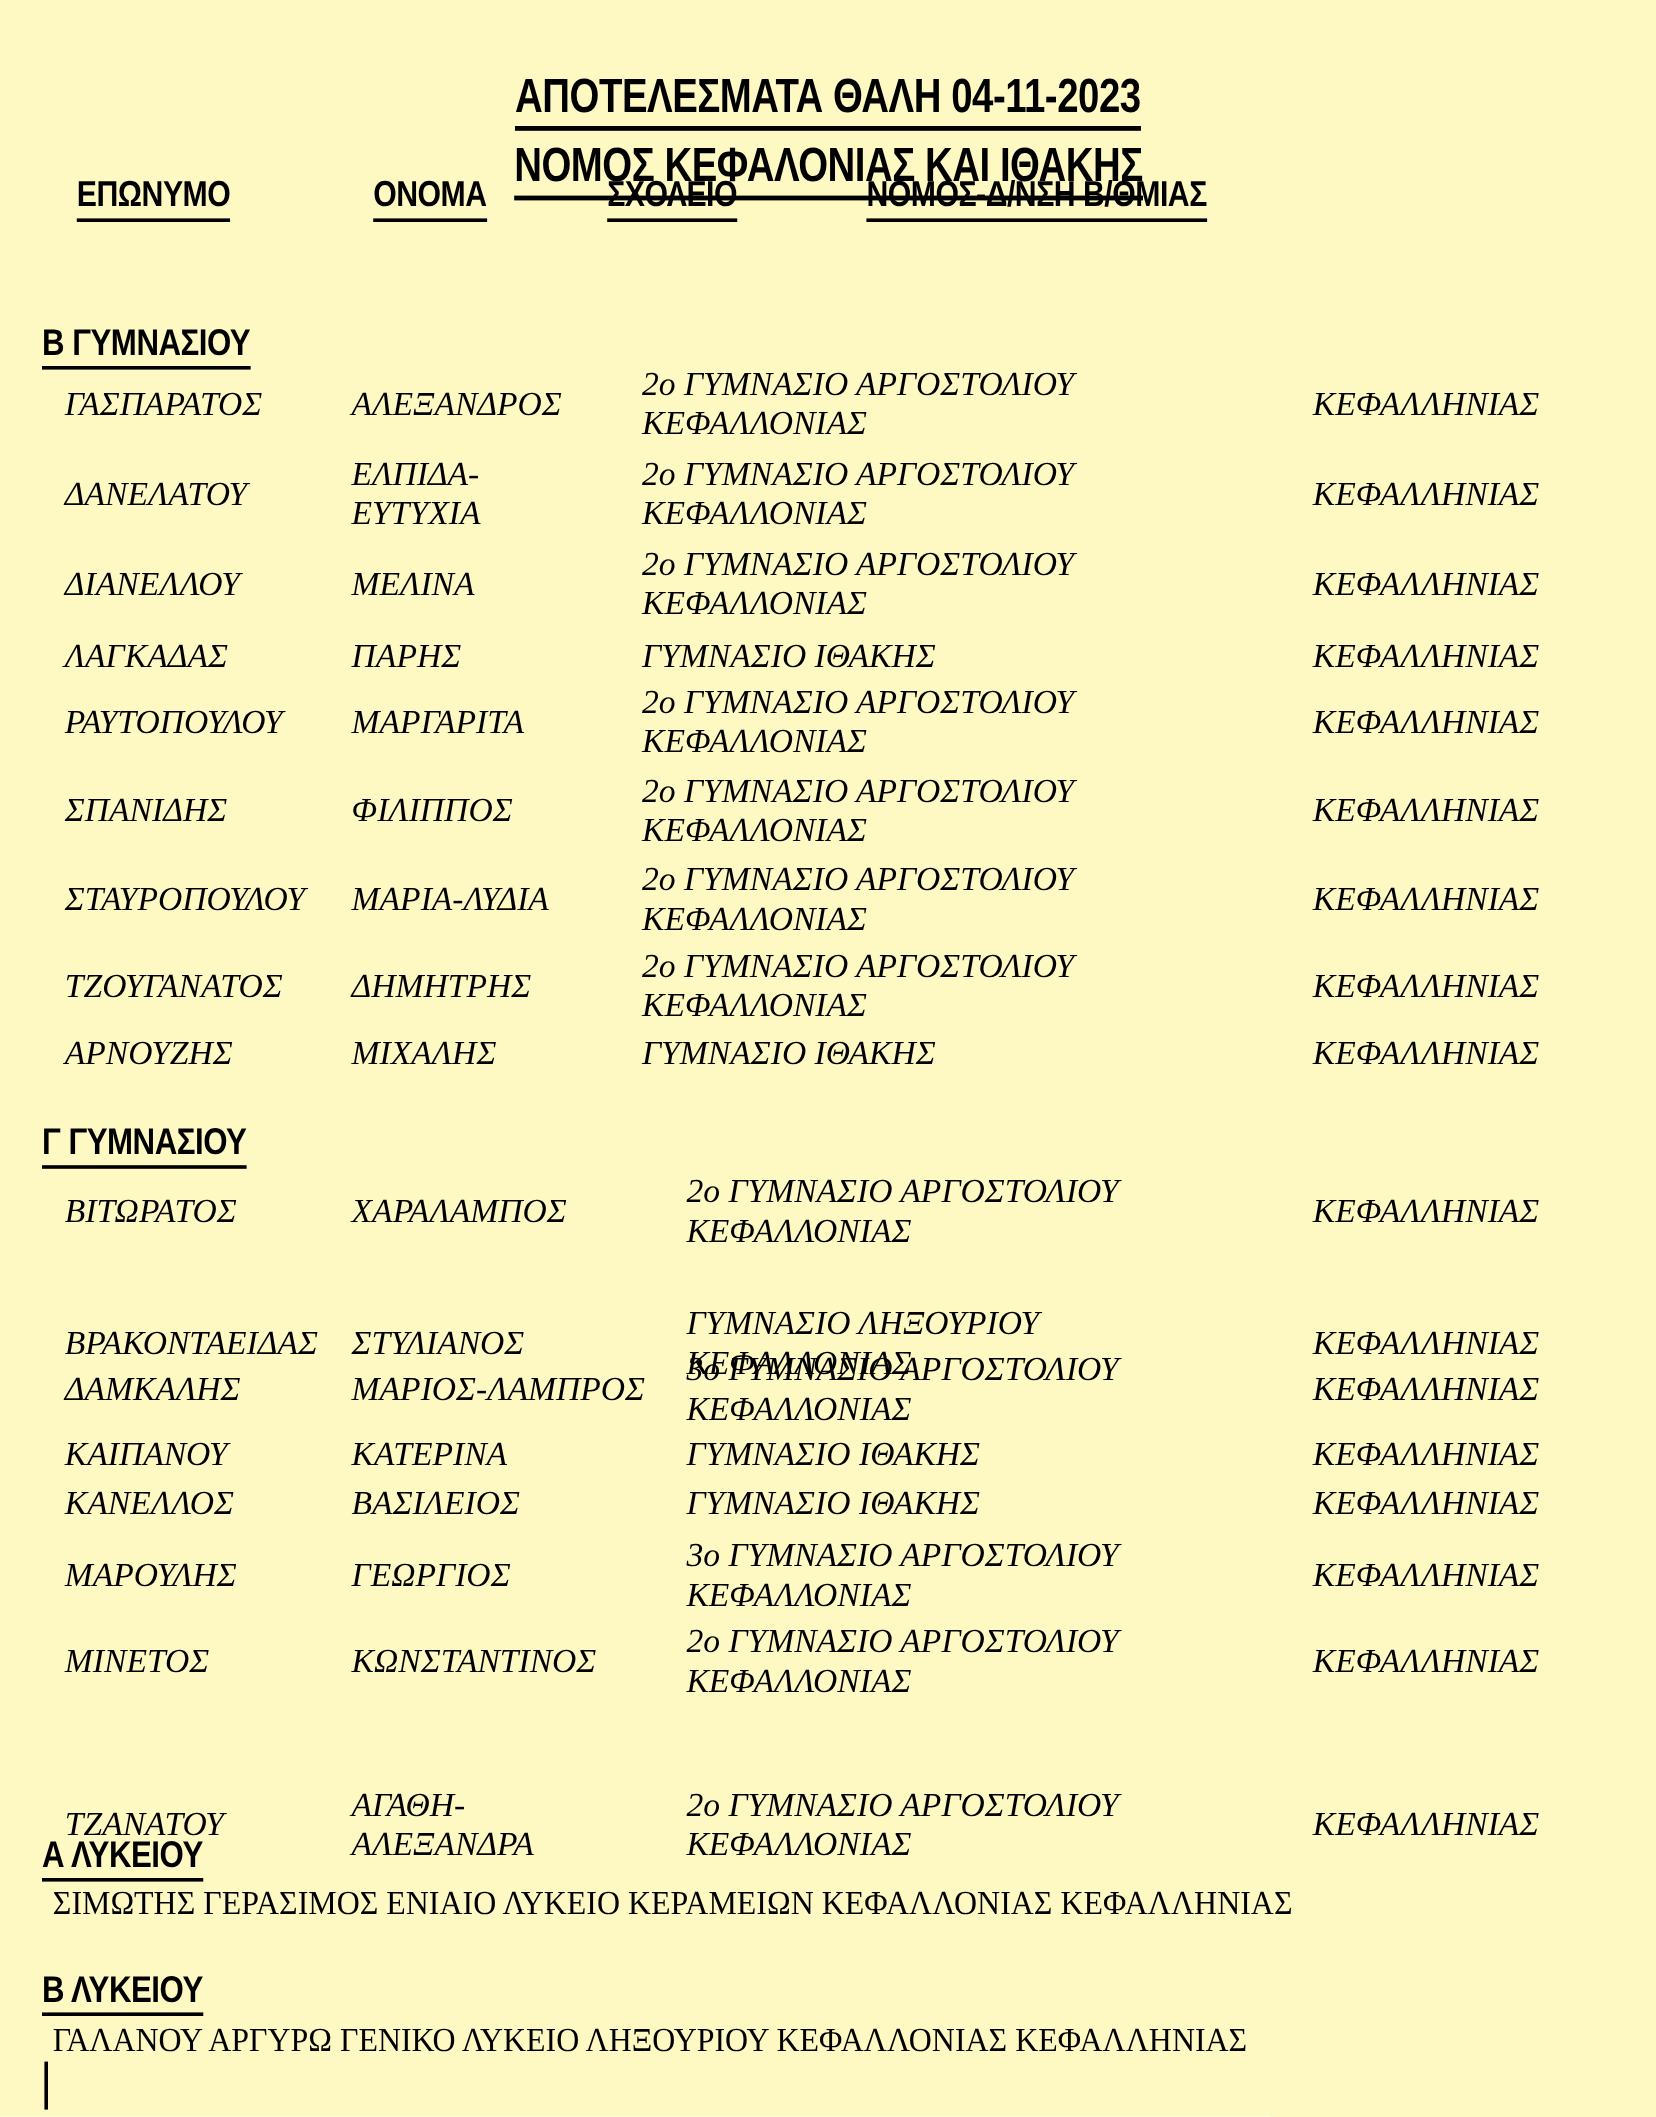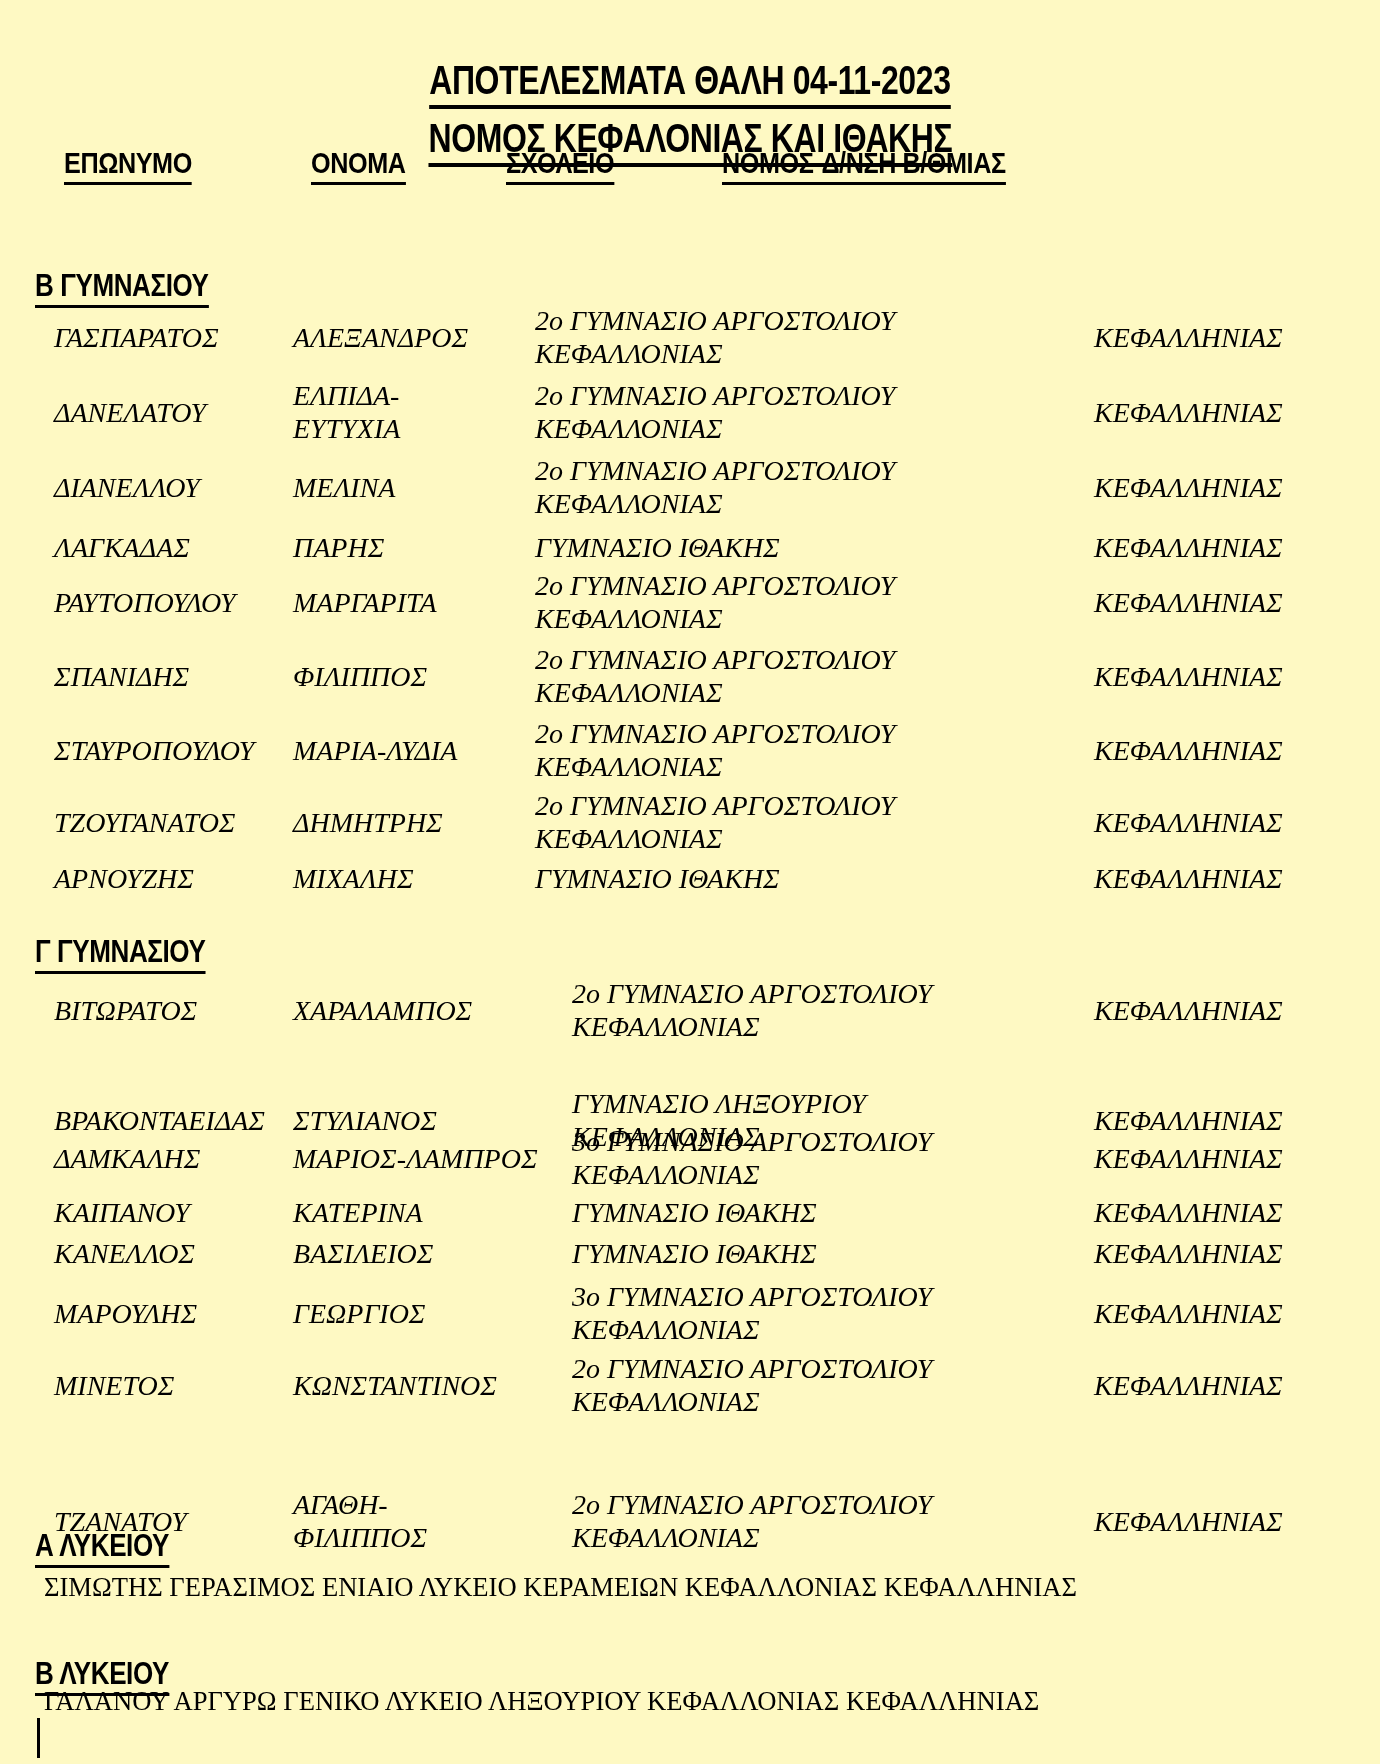--- a/index.html
+++ b/index.html
@@ -222,27 +222,27 @@
   <div class="row sec-g" style="top:1352px;height:66px;">
     <div class="cell c-surname">ΜΙΝΕΤΟΣ</div>
     <div class="cell c-name">ΚΩΝΣΤΑΝΤΙΝΟΣ</div>
     <div class="cell c-school">2ο ΓΥΜΝΑΣΙΟ ΑΡΓΟΣΤΟΛΙΟΥ
 ΚΕΦΑΛΛΟΝΙΑΣ</div>
     <div class="cell c-district">ΚΕΦΑΛΛΗΝΙΑΣ</div>
   </div>
   <div class="row sec-g" style="top:1488px;height:66px;">
     <div class="cell c-surname">ΤΖΑΝΑΤΟΥ</div>
     <div class="cell c-name">ΑΓΑΘΗ-
-ΦΙΛΙΠΠΟΣ</div>
+ΑΛΕΞΑΝΔΡΑ</div>
     <div class="cell c-school">2ο ΓΥΜΝΑΣΙΟ ΑΡΓΟΣΤΟΛΙΟΥ
 ΚΕΦΑΛΛΟΝΙΑΣ</div>
     <div class="cell c-district">ΚΕΦΑΛΛΗΝΙΑΣ</div>
   </div>
 
   <div class="section-heading h-sans" style="top:1528px;"><span class="narrow-l u3">Α ΛΥΚΕΙΟΥ</span></div>
   <div class="lyceum-line" style="top:1570px;">ΣΙΜΩΤΗΣ ΓΕΡΑΣΙΜΟΣ ΕΝΙΑΙΟ ΛΥΚΕΙΟ ΚΕΡΑΜΕΙΩΝ ΚΕΦΑΛΛΟΝΙΑΣ ΚΕΦΑΛΛΗΝΙΑΣ</div>
 
-  <div class="section-heading h-sans" style="top:1640px;margin-top:16px;"><span class="narrow-l u3">Β ΛΥΚΕΙΟΥ</span></div>
+  <div class="section-heading h-sans" style="top:1640px;"><span class="narrow-l u3">Β ΛΥΚΕΙΟΥ</span></div>
   <div class="lyceum-line" style="top:1684px;">ΓΑΛΑΝΟΥ ΑΡΓΥΡΩ ΓΕΝΙΚΟ ΛΥΚΕΙΟ ΛΗΞΟΥΡΙΟΥ ΚΕΦΑΛΛΟΝΙΑΣ ΚΕΦΑΛΛΗΝΙΑΣ</div>
 
   <div class="text-cursor"></div>
 
 </div>
 
 </body></html>

